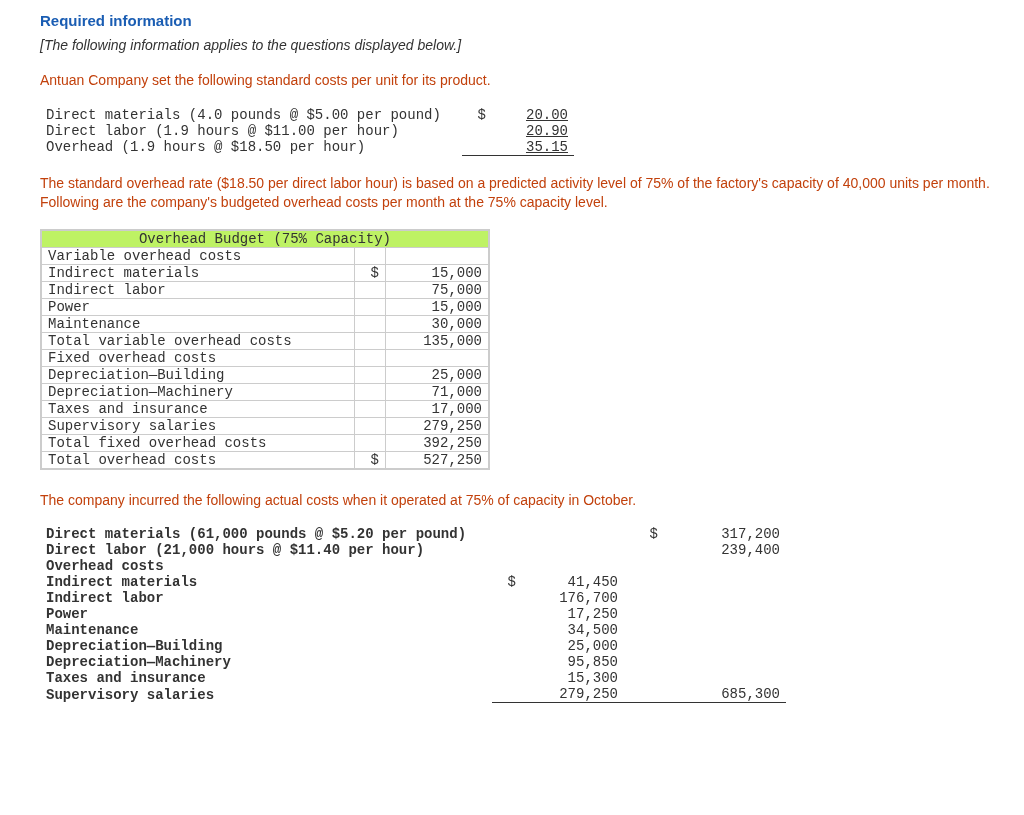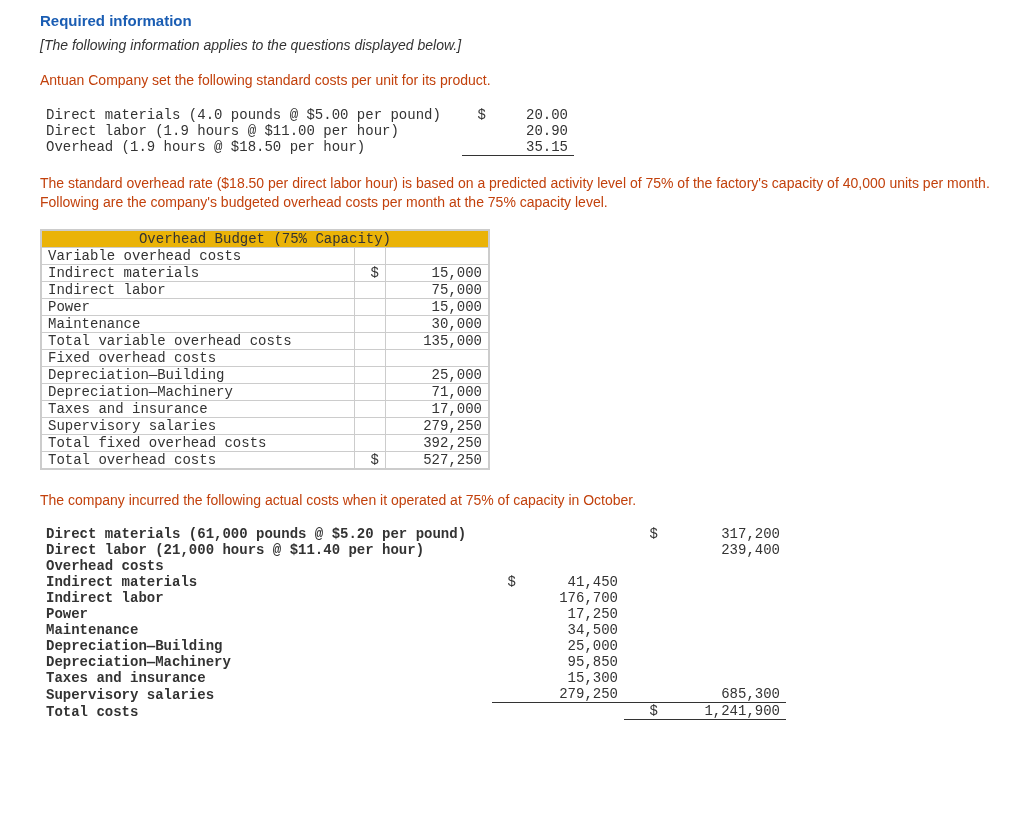--- a/index.html
+++ b/index.html
@@ -42,34 +42,34 @@
     padding: 0 6px;
     white-space: pre;
     vertical-align: bottom;
   }
   .ind1 { padding-left: 18px; }
   .ind2 { padding-left: 36px; }
   .num { text-align: right; }
   .bb { border-bottom: 1px solid #333; }
   .center-hdr {
     text-align: center;
-    background: #eab308;
+    background: #bef264;
     border: 1px solid #ccc;
   }
   .budget-wrap {
     border: 1px solid #ccc;
     display: inline-block;
     margin-bottom: 18px;
   }
   .budget-wrap td {
     border: 1px solid #ccc;
   }
   .std-cost-table td.c-label { min-width: 410px; white-space: pre; }
   .std-cost-table td.c-dol   { width: 18px; text-align: right; }
-  .std-cost-table td.c-val   { width: 70px; text-align: right; white-space: pre; }
+  .std-cost-table td.c-val   { width: 70px; text-align: right; white-space: pre; text-decoration: underline; }
 
   .actual-table td.a-label { min-width: 440px; white-space: pre; font-weight: bold; }
   .actual-table td.a-dol1  { width: 18px; text-align: right; }
   .actual-table td.a-v1    { width: 90px; text-align: right; white-space: pre; }
   .actual-table td.a-dol2  { width: 28px; text-align: right; }
   .actual-table td.a-v2    { width: 110px; text-align: right; white-space: pre; }
 </style>
 </head>
 <body>
 
@@ -255,23 +255,16 @@
           <td class="a-dol2"></td>
           <td class="a-v2 num"></td>
         </tr>
         <tr>
           <td class="a-label ind2">Supervisory salaries</td>
           <td class="a-dol1 bb"></td>
           <td class="a-v1 num bb">279,250</td>
           <td class="a-dol2 bb"></td>
           <td class="a-v2 num bb">685,300</td>
         </tr>
-        <tr>
-          <td class="a-label ind1">Total costs</td>
-          <td class="a-dol1"></td>
-          <td class="a-v1 num"></td>
-          <td class="a-dol2 bb">$</td>
-          <td class="a-v2 num bb">1,241,900</td>
-        </tr>
       </tbody>
   </table>
 
 </div>
 
 </body></html>

